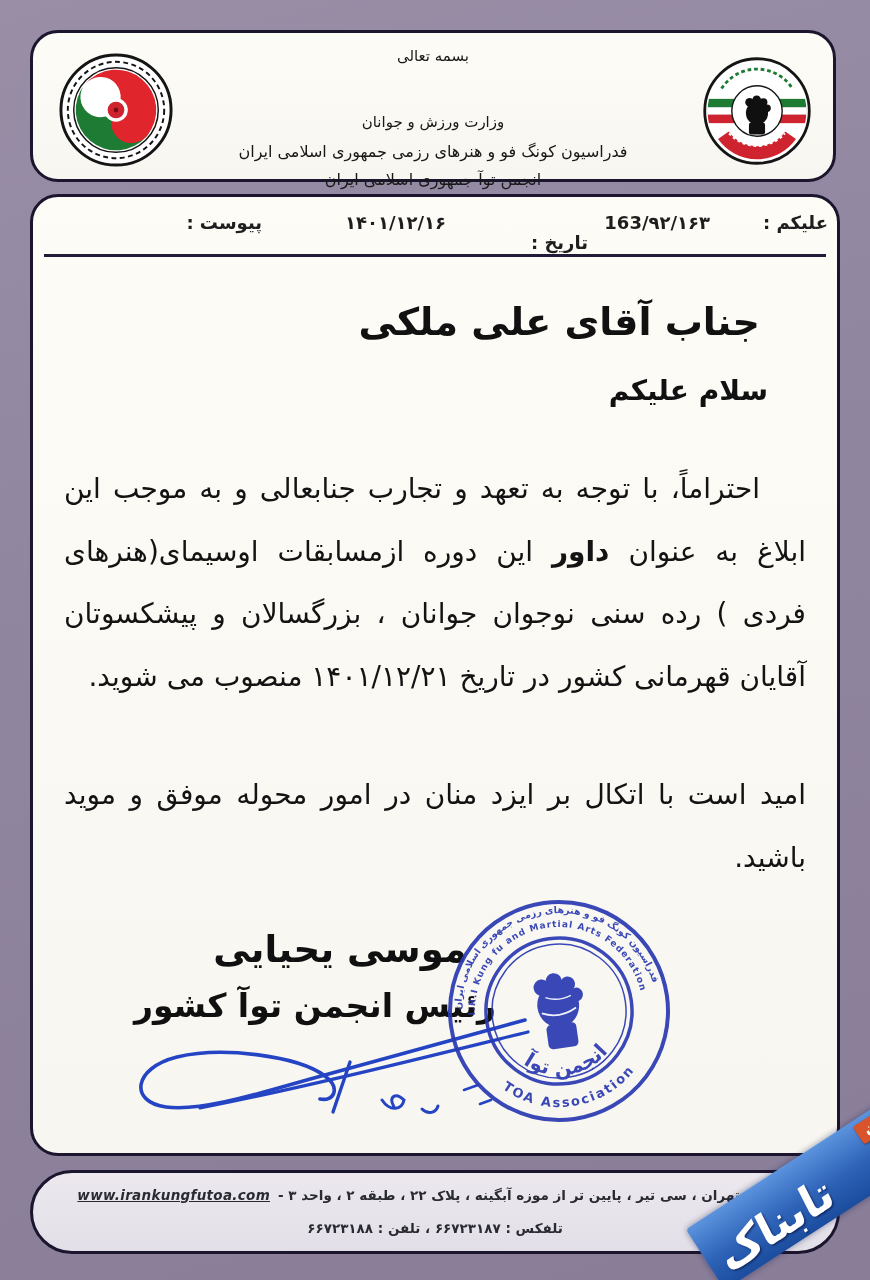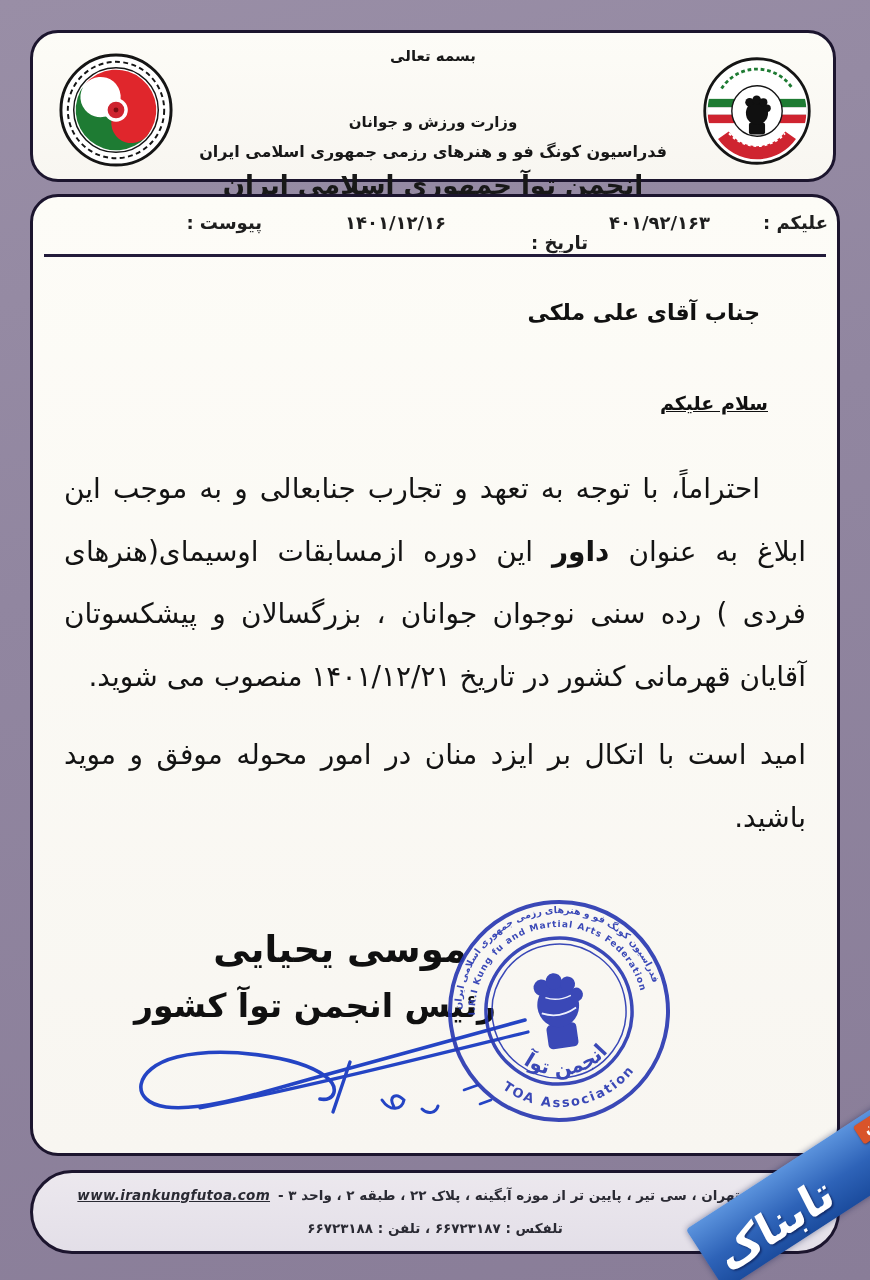--- a/index.html
+++ b/index.html
@@ -13,46 +13,46 @@
     position:absolute; background:linear-gradient(180deg,#fdfcf7,#f8f6f1);
     border:3px solid #1c152e; border-radius:28px;
   }
   .header-box { left:30px; top:30px; width:806px; height:152px; }
   .main-box   { left:30px; top:194px; width:810px; height:962px; }
   .footer-box { left:30px; top:1170px; width:810px; height:84px; border-radius:42px;
                 background:linear-gradient(180deg,#ece8ee,#e3dfe8); }
 
   
   .hdr-text { position:absolute; left:0; right:0; top:14px; text-align:center; direction:rtl; color:#181818; }
-  .hdr-line { display:block; font-weight:bold; }
+  .hdr-line { display:block; font-weight:normal; }
   .hdr-l1 { font-size:15px; margin-bottom:12px; }
   .hdr-l2 { font-size:15px; margin-bottom:11px;margin-top:48px; }
   .hdr-l3 { font-size:16px; margin-bottom:9px; }
-  .hdr-l4 { font-size:26px; letter-spacing:.5px; }
+  .hdr-l4 { font-size:16px; letter-spacing:.5px; }
   .logo { position:absolute; }
   .logo-left { left:24px; top:18px; width:118px; height:118px; }
   .logo-right { right:20px; top:22px; width:112px; height:112px; }
 
   
   .meta { position:absolute; top:212px; font-size:18px; font-weight:bold; color:#1e1e1e; direction:rtl; white-space:nowrap; }
   .m-num-label { right:42px; }
   .m-num-value { right:160px; }
   .m-date-label { right:282px; }
   .m-date-value { right:424px; }
   .m-att-label { right:608px; }
   .meta-rule { position:absolute; top:254px; left:44px; width:782px; height:0; border-top:3px solid #221b3a; }
 
   
   .rtl { direction:rtl; }
-  .recipient { position:absolute; top:300px; right:110px; font-size:22px; font-weight:bold; color:#111; }
-  .greeting  { position:absolute; top:392px; right:102px; font-size:19px; font-weight:700; color:#111;text-decoration:underline; }
+  .recipient { position:absolute; top:300px; right:110px; font-size:38px; font-weight:bold; color:#111; }
+  .greeting  { position:absolute; top:374px; right:102px; font-size:28px; font-weight:700; color:#111; }
   .para { position:absolute; left:64px; width:742px; font-size:28px; line-height:2.24;
           color:#131313; text-align:justify; }
   .para1 { top:458px; text-indent:46px; }
-  .para2 { top:724px; }
+  .para2 { top:764px; }
   .bold-inline { font-weight:bold;margin-top:32px; }
 
   
   .sig-name  { position:absolute; top:928px; left:140px; width:400px; text-align:center;
                font-size:37px; font-weight:bold; color:#101010; letter-spacing:1px; }
   .sig-title { position:absolute; top:986px; left:95px;  width:440px; text-align:center;
                font-size:33px; font-weight:bold; color:#101010; letter-spacing:1px; }
   .scribble { position:absolute; left:82px; top:1012px; width:455px; height:118px; }
   .stamp { position:absolute; left:446px; top:898px; width:226px; height:226px;
            transform:rotate(-8deg); opacity:.92; }
@@ -125,21 +125,21 @@
       <span class="hdr-line hdr-l1">بسمه تعالی</span>
       <span class="hdr-line hdr-l2">وزارت ورزش و جوانان</span>
       <span class="hdr-line hdr-l3">فدراسیون کونگ فو و هنرهای رزمی جمهوری اسلامی ایران</span>
       <span class="hdr-line hdr-l4">انجمن توآ جمهوری اسلامی ایران</span>
     </div>
   </div>
 
   <div class="box main-box"></div>
 
   <span class="meta m-num-label" style="position:absolute;">علیکم :</span>
-  <span class="meta m-num-value" style="position:absolute;">۴۰۱/۹۲/۱۶۳</span>
+  <span class="meta m-num-value" style="position:absolute;">163/۹۲/۱۶۳</span>
   <span class="meta m-date-label" style="position:absolute;margin-top:20px;">تاریخ :</span>
   <span class="meta m-date-value" style="position:absolute;margin-left:28px;">۱۴۰۱/۱۲/۱۶</span>
   <span class="meta m-att-label" style="position:absolute;">پیوست :</span>
   <div class="meta-rule"></div>
 
   <div class="recipient rtl">جناب آقای علی ملکی</div>
   <div class="greeting rtl">سلام علیکم</div>
 
   <div class="para para1 rtl"><span>احتراماً، با توجه به تعهد و تجارب جنابعالی و به موجب این ابلاغ به عنوان </span><span class="bold-inline">داور</span><span> این دوره ازمسابقات اوسیمای(هنرهای فردی ) رده سنی نوجوان جوانان ، بزرگسالان و پیشکسوتان آقایان قهرمانی کشور در تاریخ ۱۴۰۱/۱۲/۲۱ منصوب می شوید.</span></div>
 

